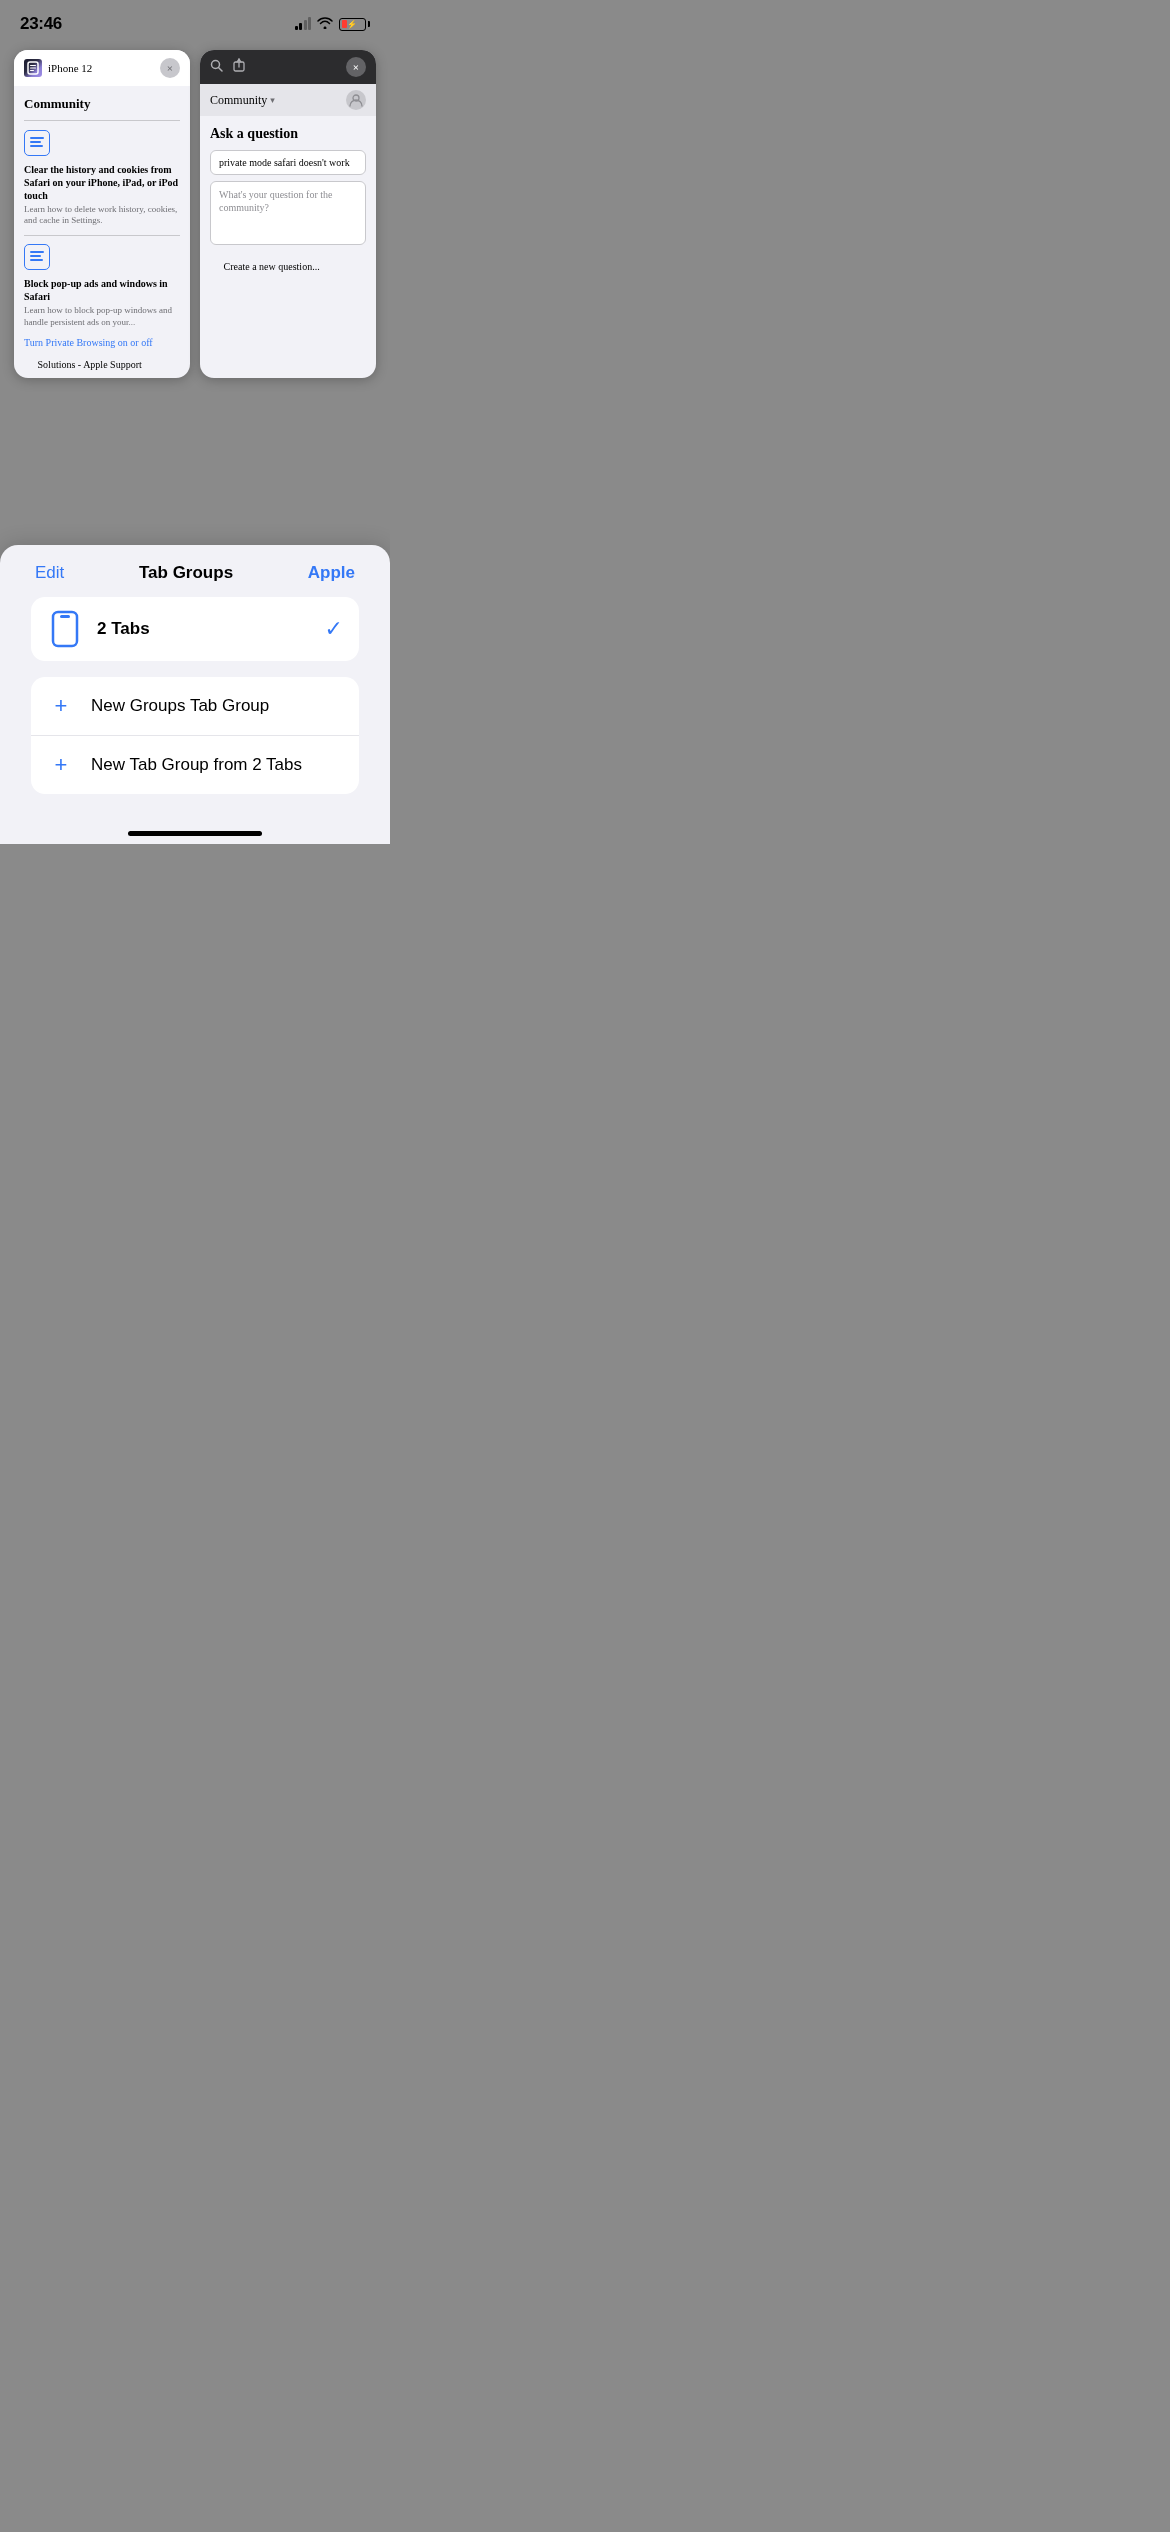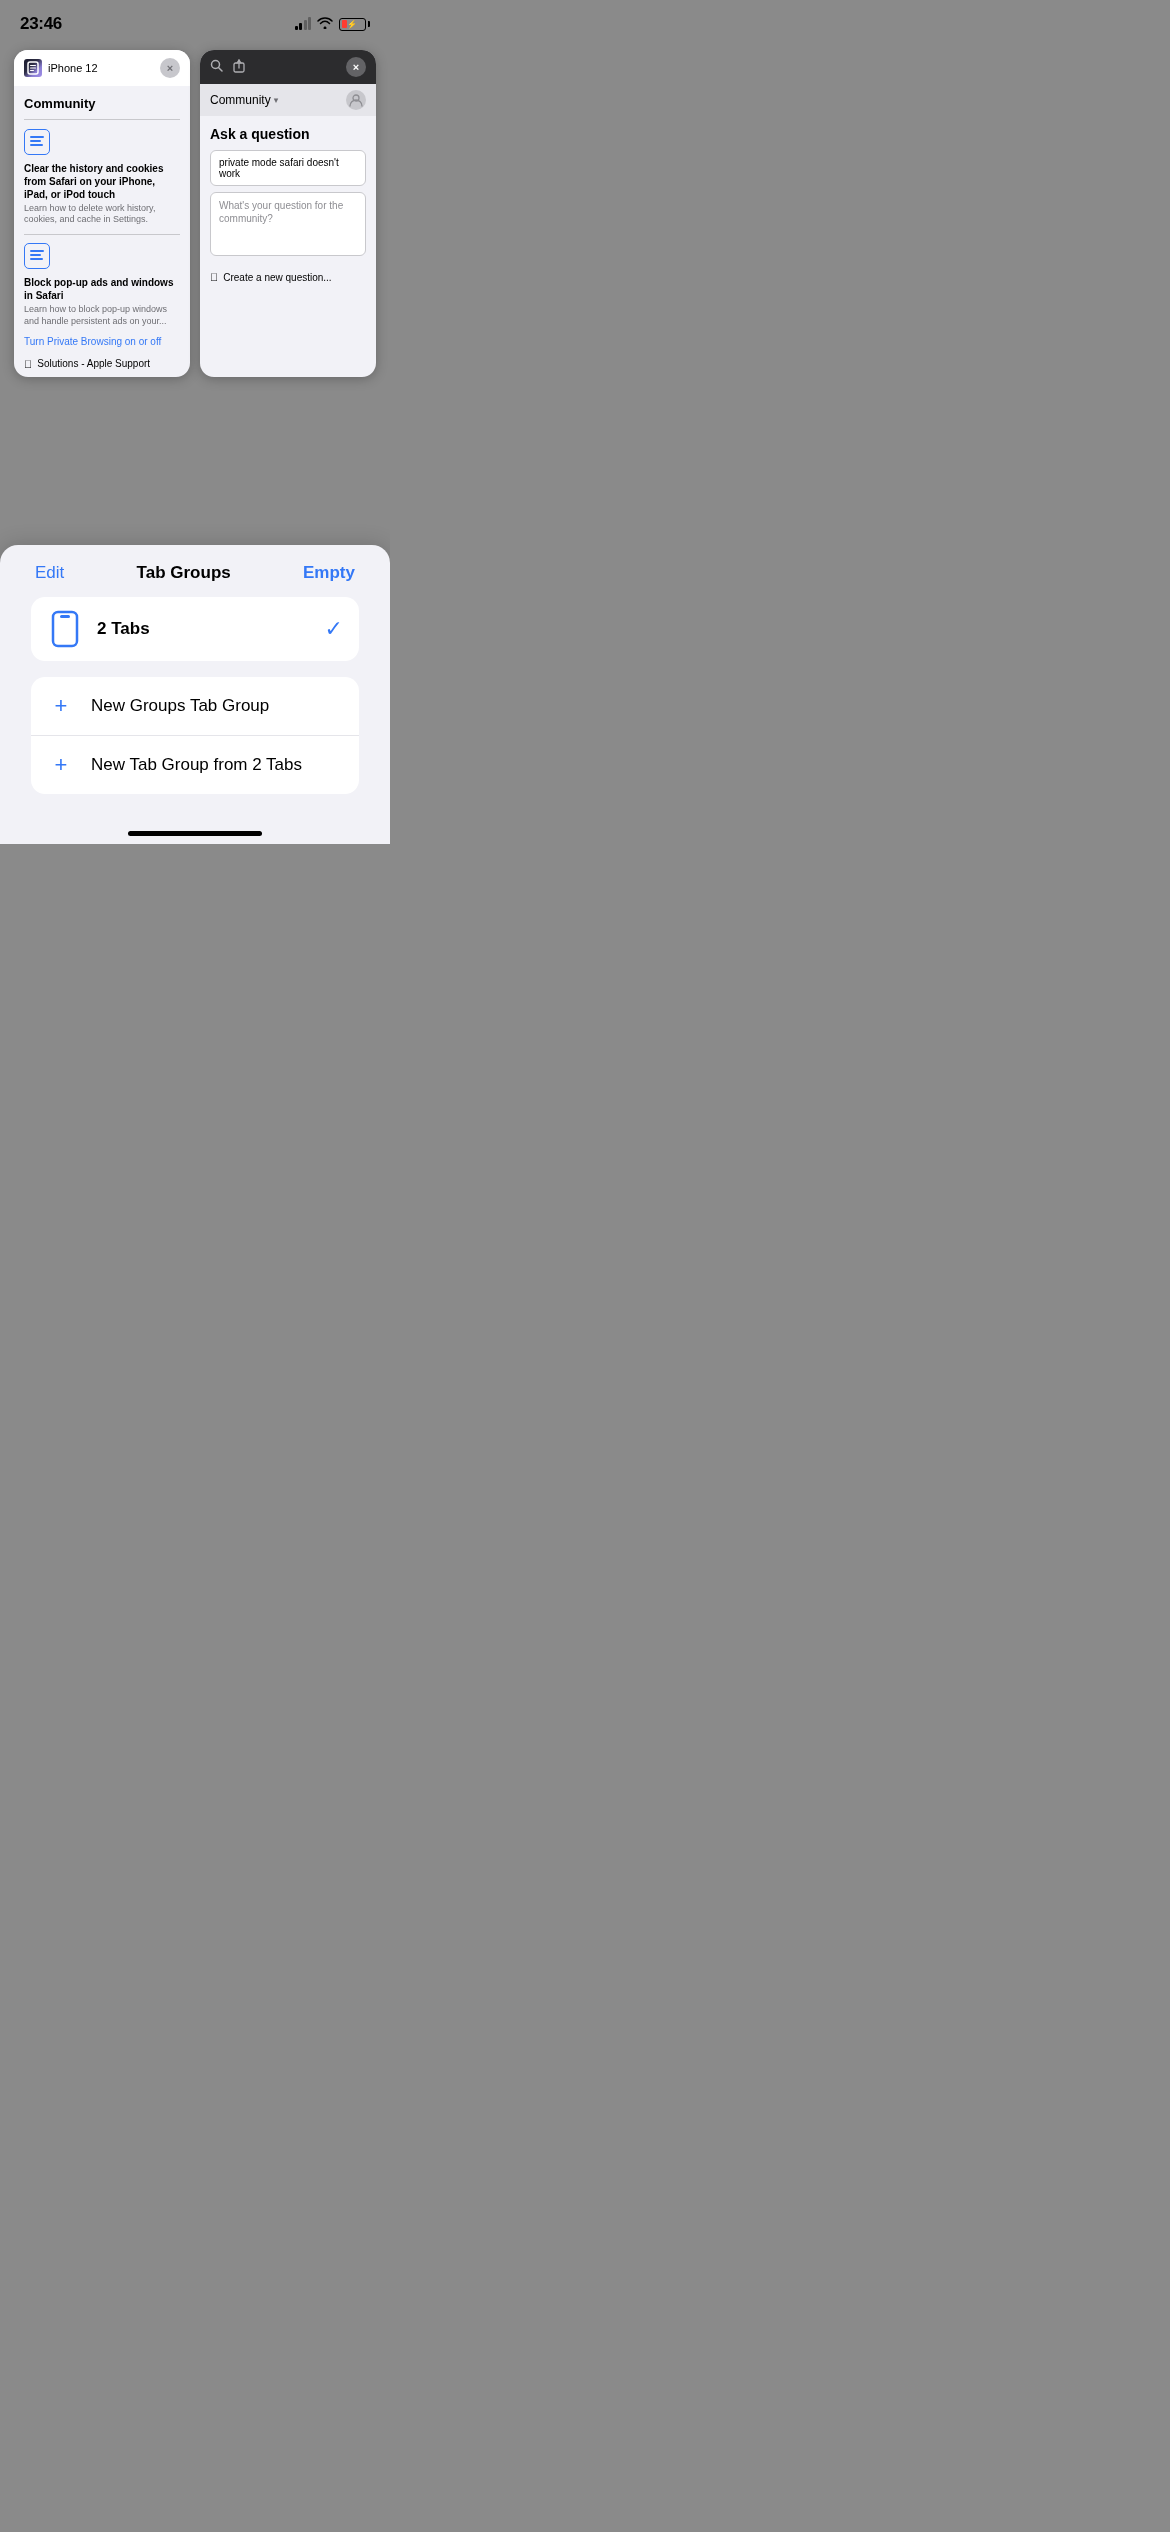--- a/index.html
+++ b/index.html
@@ -87,20 +87,21 @@
       font-weight: bold;
     }
 
     
     .tabs-area {
       padding: 8px 14px 12px;
       display: flex;
       gap: 10px;
       position: relative;
       z-index: 1;
+      font-family: Liberation Serif, serif;
     }
 
     
     .tab-card {
       flex: 1;
       background: #f2f2f7;
       border-radius: 14px;
       overflow: hidden;
       position: relative;
       box-shadow: 0 2px 12px rgba(0,0,0,0.25);
@@ -570,21 +571,21 @@
       <span class="footer-apple-logo"></span>
       <span class="footer-text">Create a new question...</span>
     </div>
   </div>
 </div>
 
 <div class="bottom-sheet">
   <div class="sheet-header">
     <span class="sheet-edit-btn">Edit</span>
     <span class="sheet-title">Tab Groups</span>
-    <span class="sheet-done-btn">Empty</span>
+    <span class="sheet-done-btn">Apple</span>
   </div>
 
   <div class="tab-group-card">
     <div class="tab-group-left">
       <div class="tab-group-phone-icon">
         <svg width="28" height="38" viewBox="0 0 28 38" fill="none">
           <rect x="2" y="2" width="24" height="34" rx="5" stroke="#3478f6" stroke-width="2.5"></rect>
           <rect x="9" y="5" width="10" height="3" rx="1.5" fill="#3478f6"></rect>
         </svg>
       </div>

